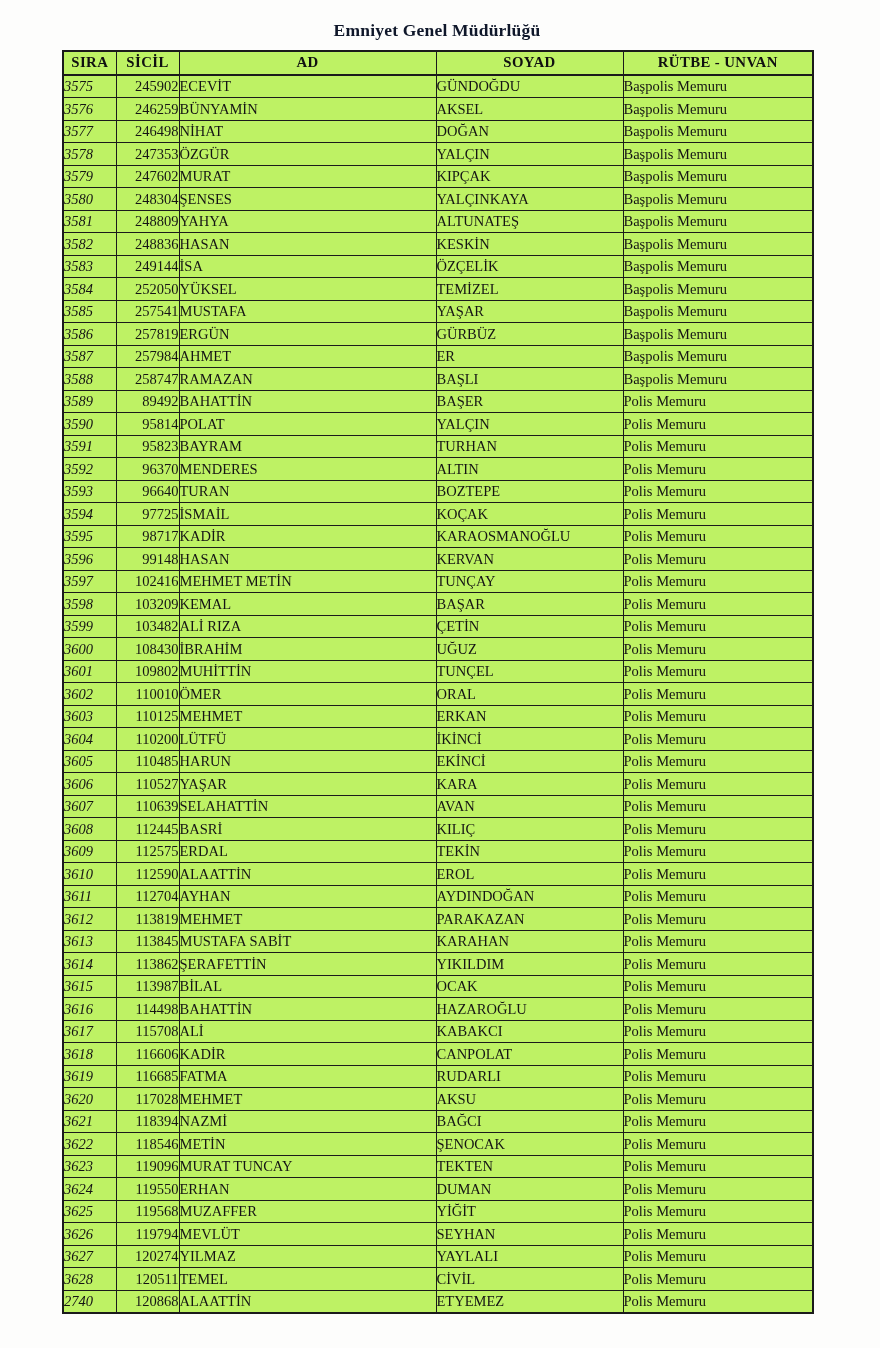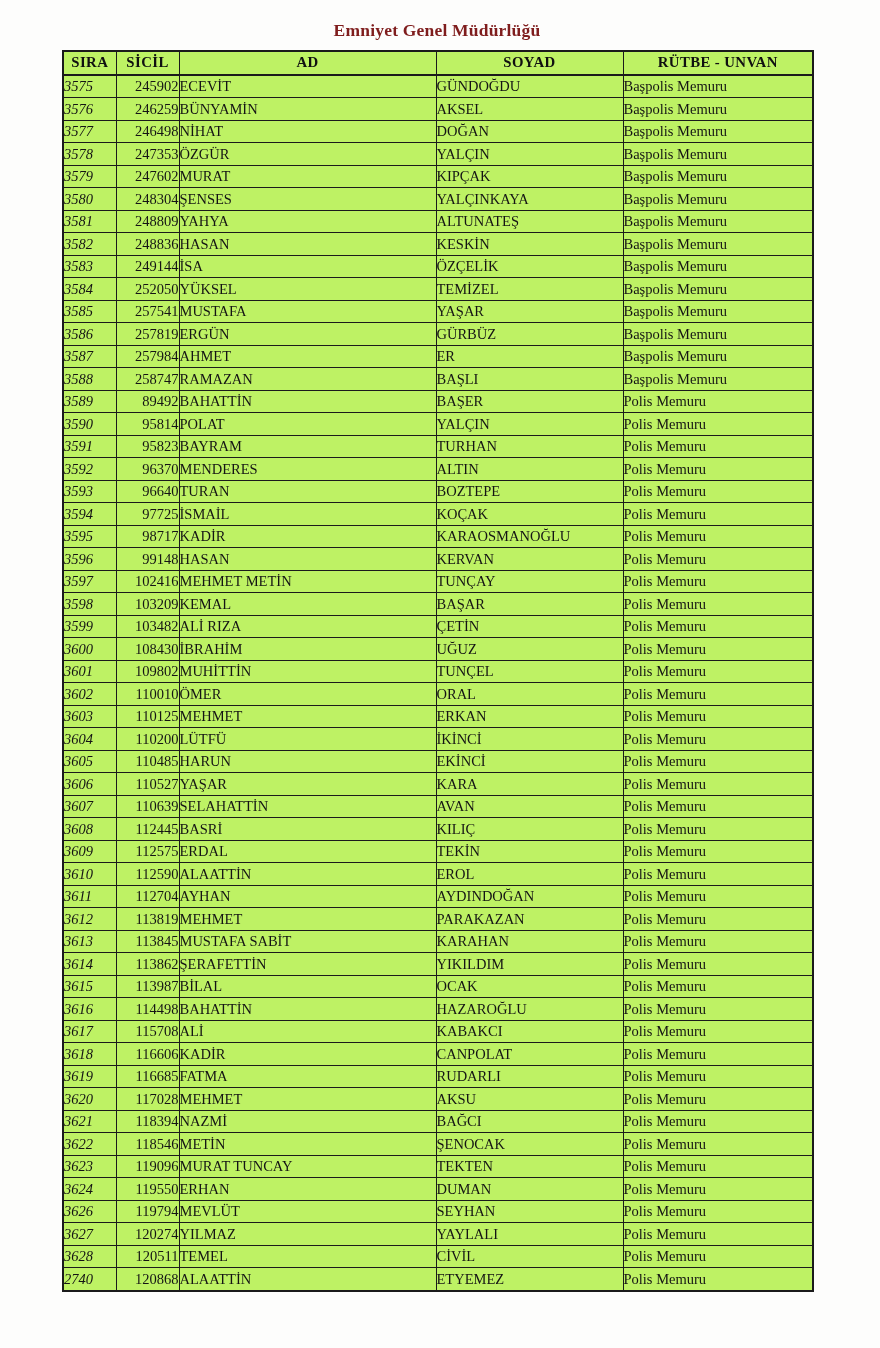--- a/index.html
+++ b/index.html
@@ -18,21 +18,21 @@
   }
   .page-title {
     position: absolute;
     top: 20px;
     left: 62px;
     width: 750px;
     text-align: center;
     font-size: 17.5px;
     font-weight: 600;
     letter-spacing: 0.2px;
-    color: #7f1d1d;
+    color: #0f172a;
   }
   table.roster {
     position: absolute;
     top: 50px;
     left: 62px;
     width: 750px;
     border-collapse: collapse;
     table-layout: fixed;
     background: #bef264;
   }
@@ -434,20 +434,27 @@
         <td class="col-rutbe">Polis Memuru</td>
       </tr>
       <tr>
         <td class="col-sira">3624</td>
         <td class="col-sicil">119550</td>
         <td class="col-ad">ERHAN</td>
         <td class="col-soyad">DUMAN</td>
         <td class="col-rutbe">Polis Memuru</td>
       </tr>
       <tr>
+        <td class="col-sira">3625</td>
+        <td class="col-sicil">119568</td>
+        <td class="col-ad">MUZAFFER</td>
+        <td class="col-soyad">YİĞİT</td>
+        <td class="col-rutbe">Polis Memuru</td>
+      </tr>
+      <tr>
         <td class="col-sira">3626</td>
         <td class="col-sicil">119794</td>
         <td class="col-ad">MEVLÜT</td>
         <td class="col-soyad">SEYHAN</td>
         <td class="col-rutbe">Polis Memuru</td>
       </tr>
       <tr>
         <td class="col-sira">3627</td>
         <td class="col-sicil">120274</td>
         <td class="col-ad">YILMAZ</td>

